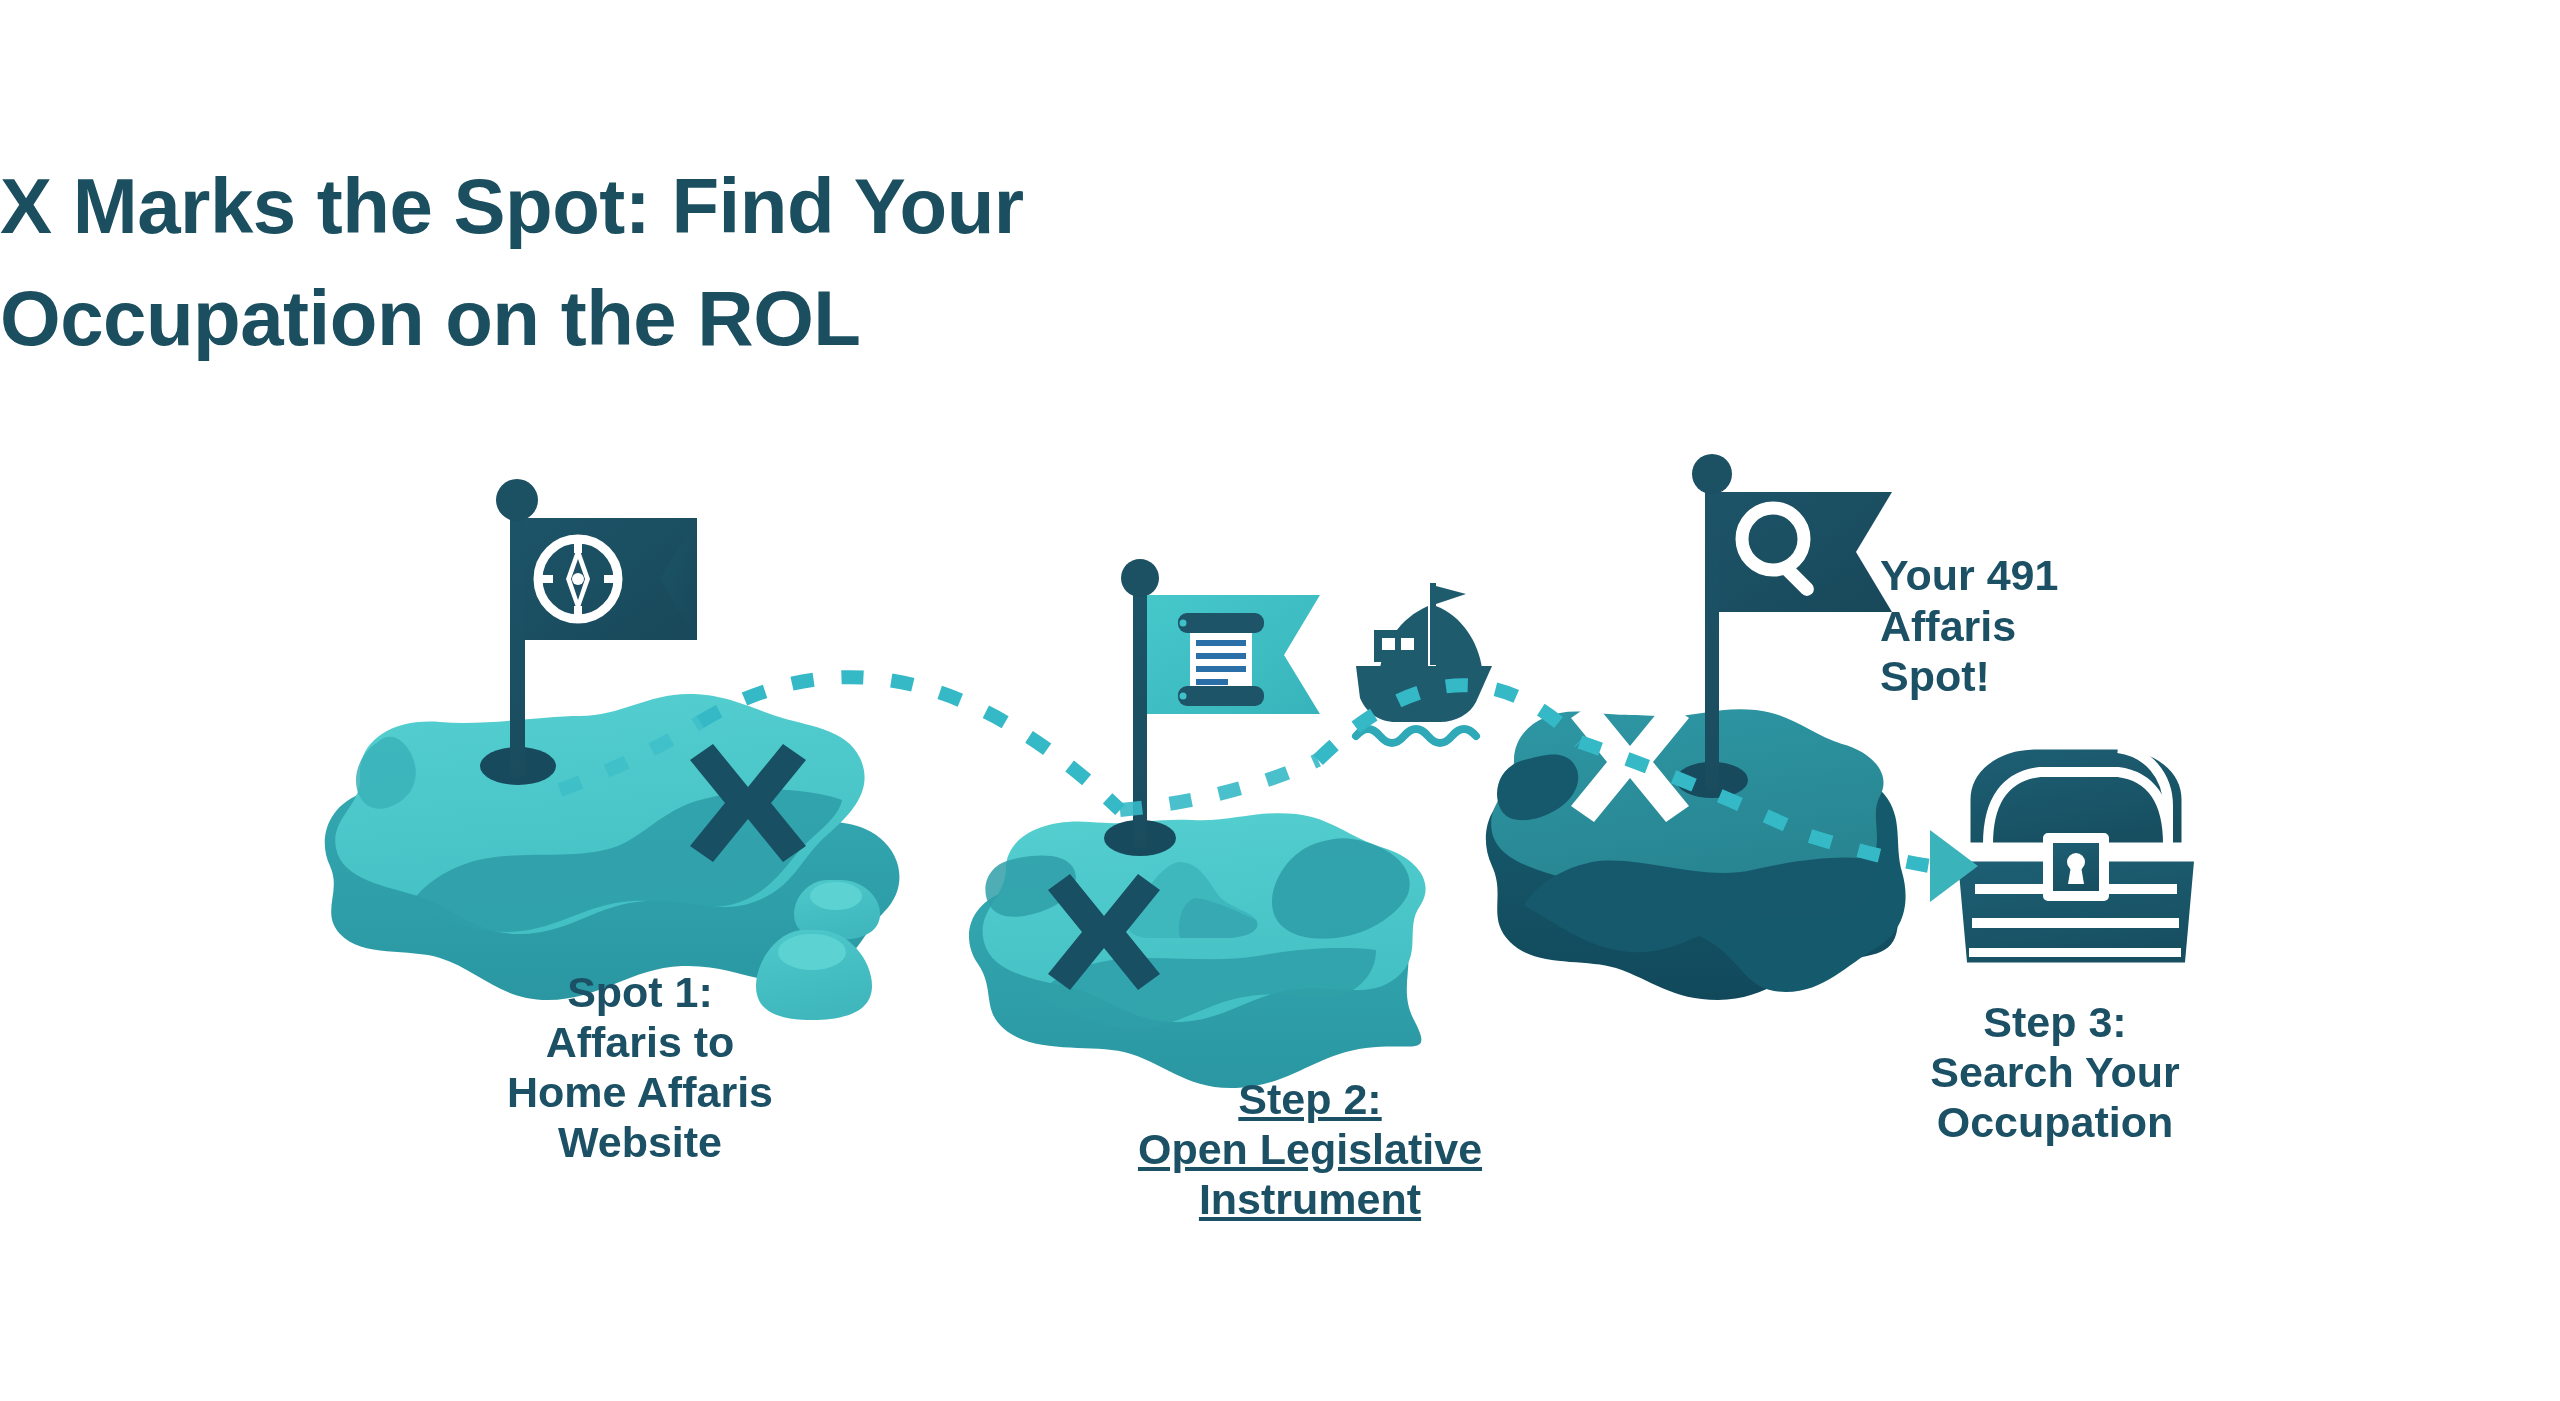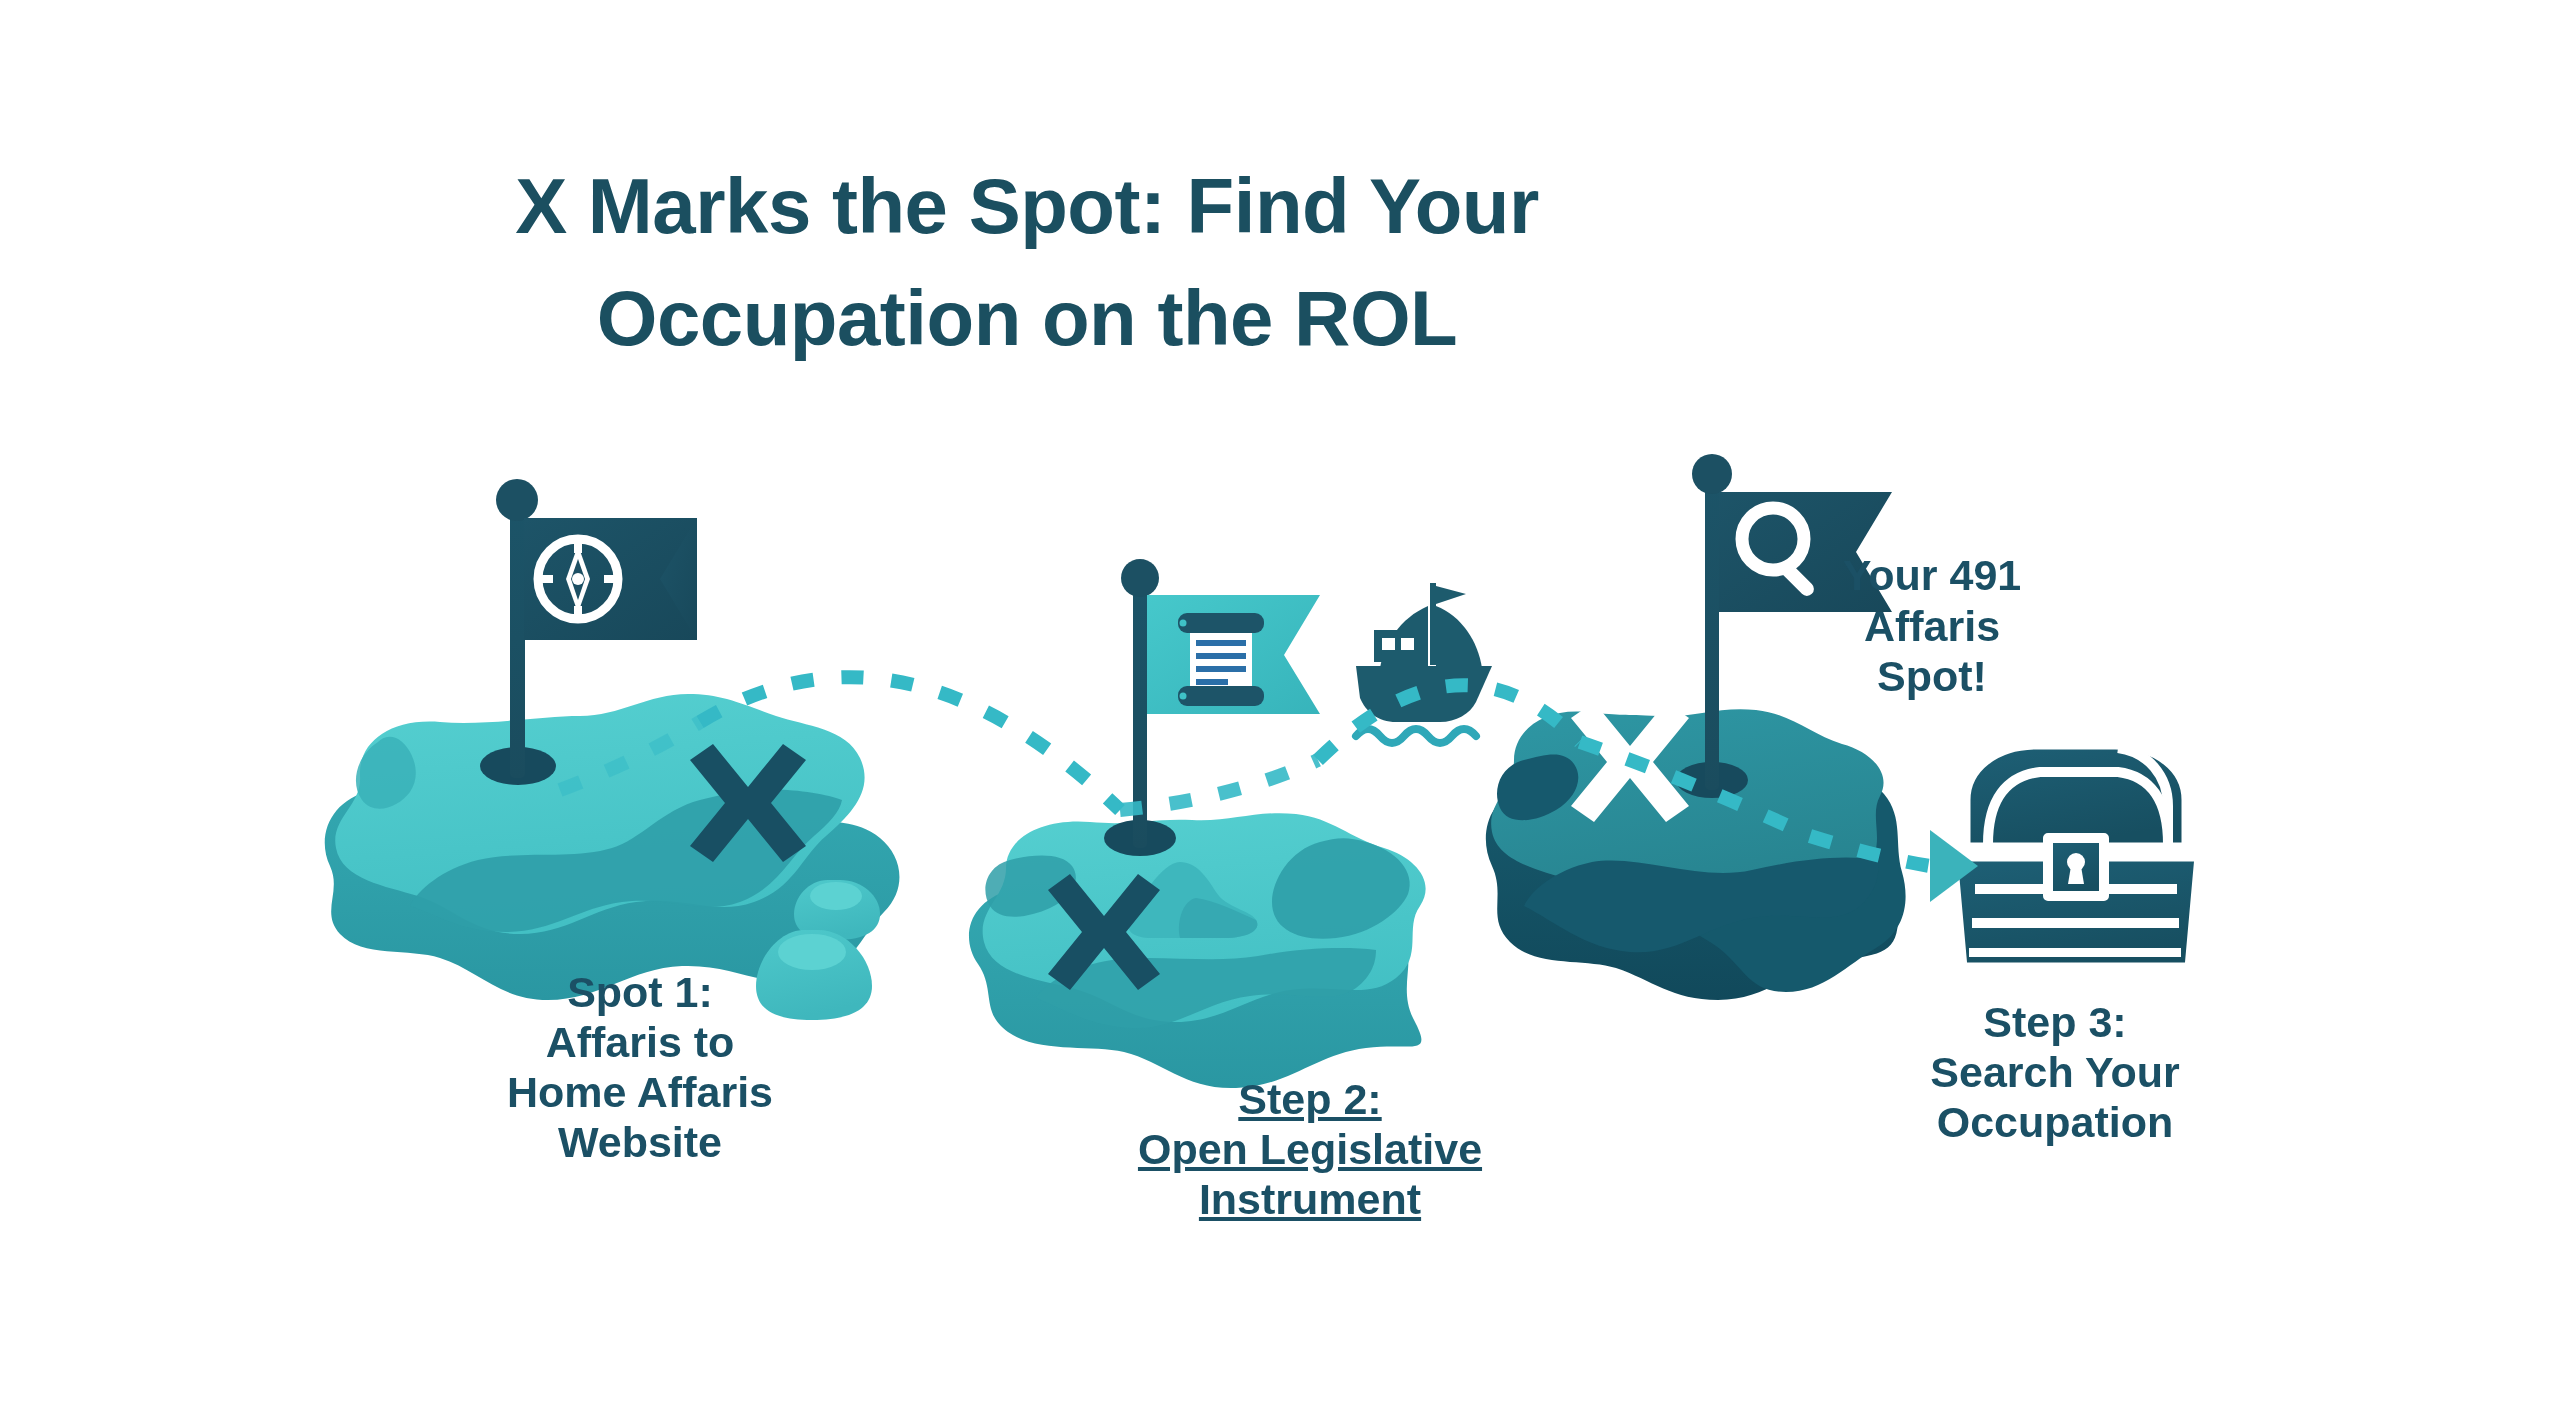--- a/index.html
+++ b/index.html
@@ -20,21 +20,20 @@
     height: 1401px;
     background: #ffffff;
   }
 
   
   #title-block {
     position: absolute;
     left: 0;
     top: 150px;
     width: 2054px;
-    text-align: center;
     pointer-events: none;
   }
   #title-block .title-line {
     display: block;
     font-family: "Liberation Sans", sans-serif;
     font-weight: bold;
     font-size: 78px;
     line-height: 112px;
     letter-spacing: -0.5px;
     color: #1b4f60;
@@ -54,24 +53,24 @@
     display: block;
     font-size: 43px;
   }
 
   #caption-step-1 { left: 330px; top: 968px; width: 620px; }
   #caption-step-2 { left: 1000px; top: 1075px; width: 620px; text-decoration: underline; }
   #caption-step-3 { left: 1820px; top: 998px; width: 470px; }
 
   #found-label {
     position: absolute;
-    left: 1782px;
+    left: 1880px;
     top: 550px;
     width: 300px;
-    text-align: center;
+    text-align: left;
     font-family: "Liberation Sans", sans-serif;
     font-weight: bold;
     color: #1b5065;
     line-height: 1.18;
     pointer-events: none;
   }
   #found-label .cap-line { display: block; font-size: 43px; }
 
   
   #art {

